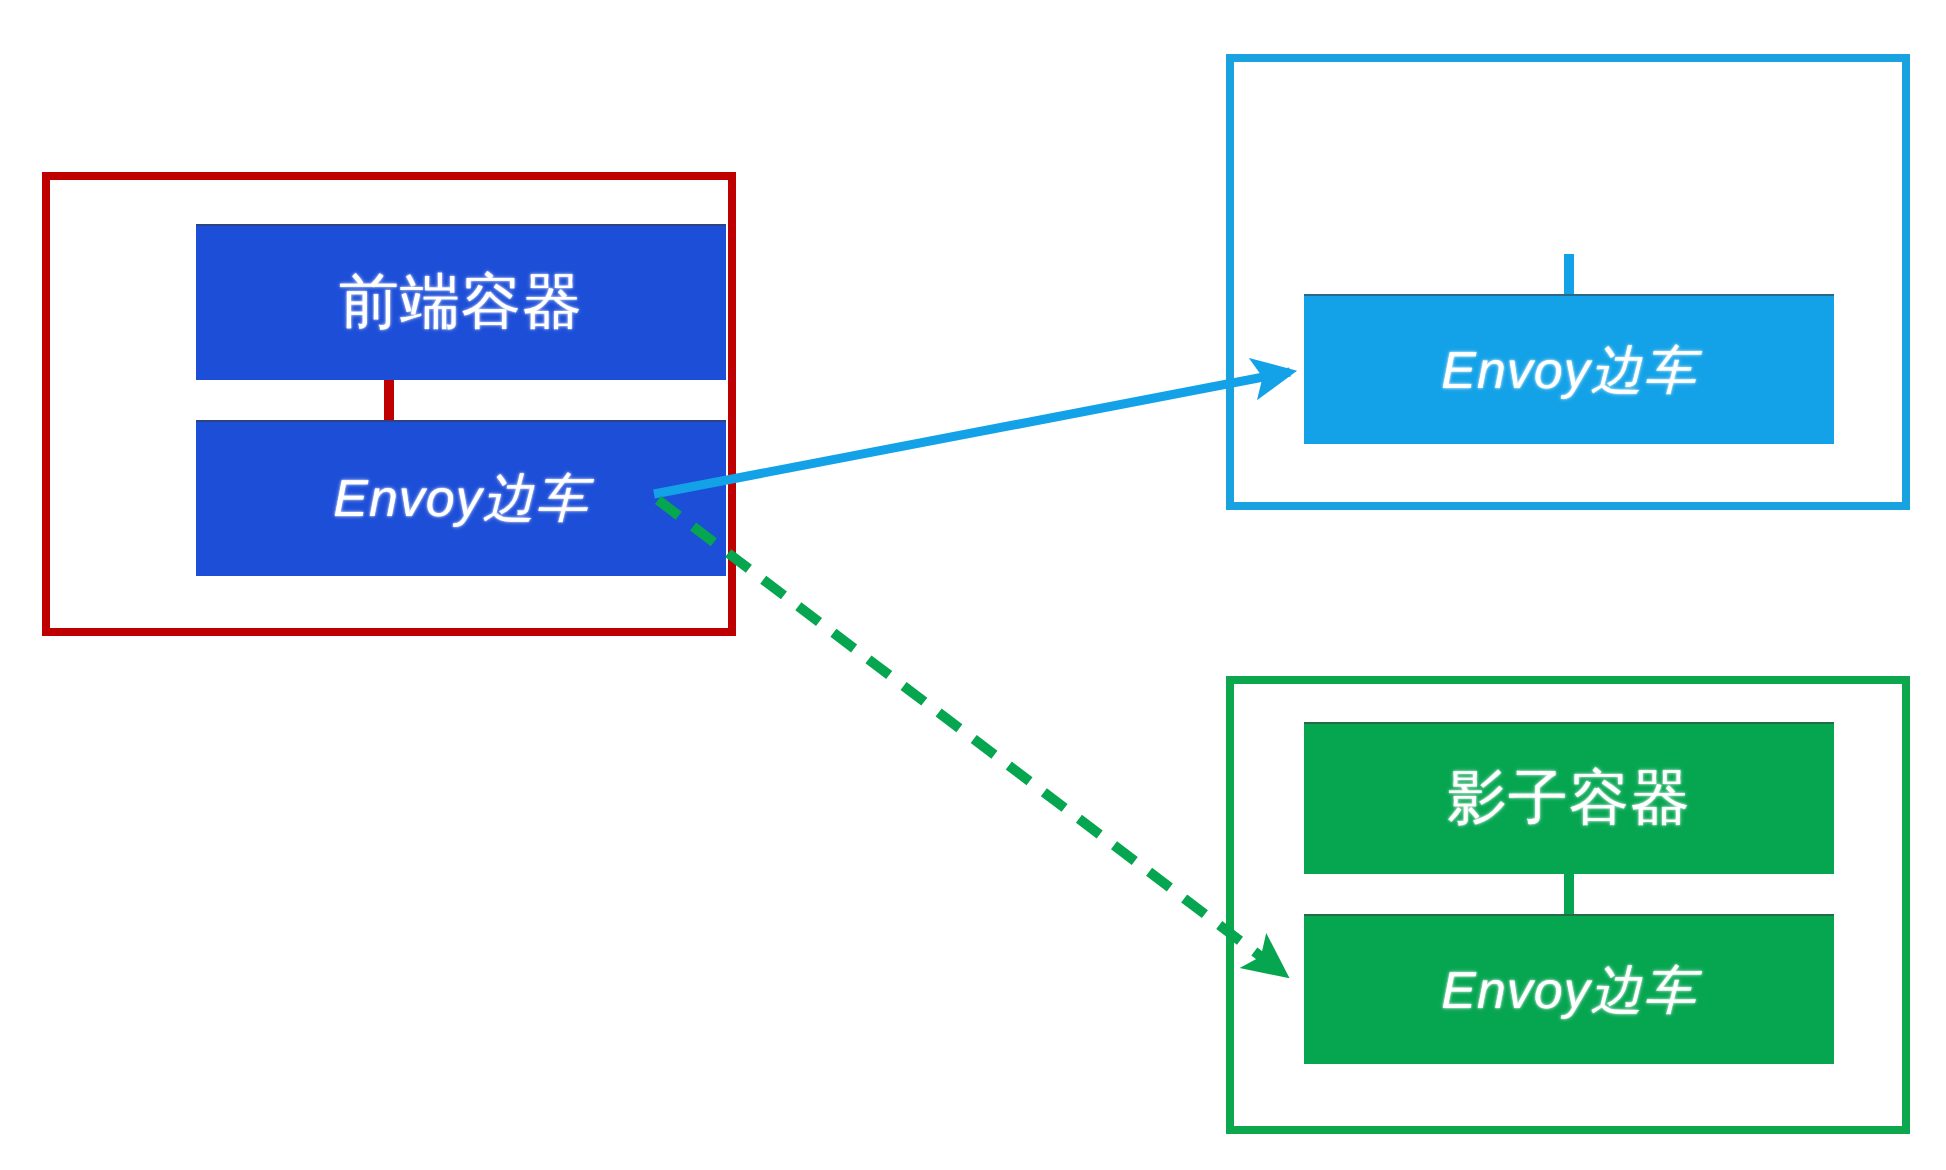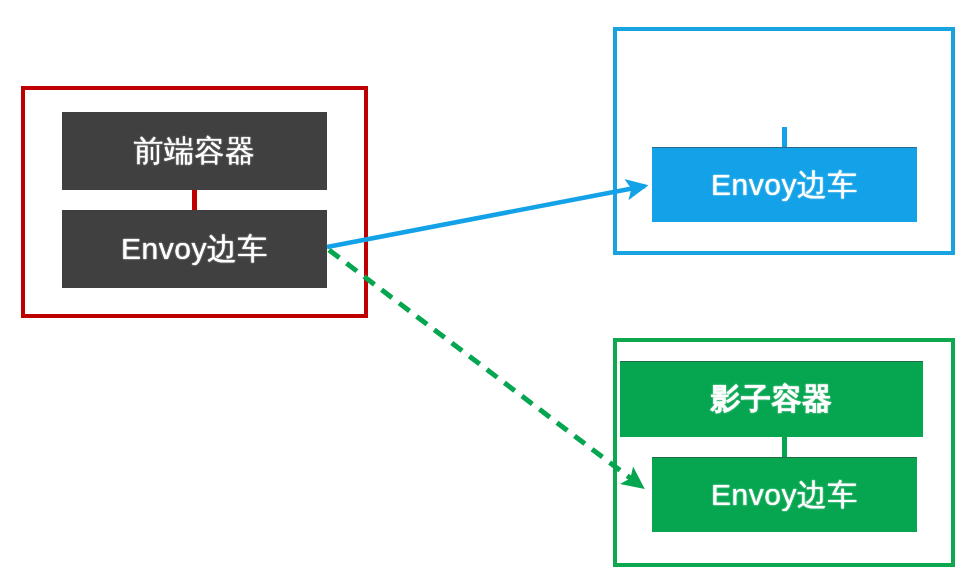--- a/index.html
+++ b/index.html
@@ -33,26 +33,26 @@
     align-items: center;
     justify-content: center;
     color: #ffffff;
     letter-spacing: 0.5px;
     text-shadow:
       0 0 1px rgba(255,255,255,0.95),
       0 0 2px rgba(255,255,255,0.55);
     border-top: 1px solid rgba(60,60,60,0.55);
     user-select: none;
   }
-  .node-red   { background: #404040; }
+  .node-red   { background: #1d4ed8; margin-left: 36px; }
   .node-blue  { background: #13A2E8; }
   .node-green { background: #06A651; }
 
   .node-title { font-size: 30px; }
-  .node-sub   { font-size: 30px; }
+  .node-sub   { font-size: 26px; font-style: italic; }
 
   .connector {
     position: absolute;
     width: 5px;
   }
   .connector-red   { background: #C00000; }
   .connector-blue  { background: #13A2E8; }
   .connector-green { background: #06A651; }
 
   #arrow-layer {
@@ -85,21 +85,21 @@
 
 
   <div class="connector connector-blue" style="left:782px; top:127px; height:20px;"></div>
 
   <div class="node node-blue node-sub" style="left:652px; top:147px; width:265px; height:75px;">
     <span>Envoy边车</span>
   </div>
 
   <div class="group-box group-green" style="left:613px; top:338px; width:342px; height:229px;"></div>
 
-  <div class="node node-green node-title" style="left:620px; top:361px; width:303px; height:76px;font-weight:bold;">
+  <div class="node node-green node-title" style="left:652px; top:361px; width:265px; height:76px;">
     <span>影子容器</span>
   </div>
 
   <div class="connector connector-green" style="left:782px; top:437px; height:20px;"></div>
 
   <div class="node node-green node-sub" style="left:652px; top:457px; width:265px; height:75px;">
     <span>Envoy边车</span>
   </div>
 
   <svg id="arrow-layer" viewBox="0 0 973 585">

